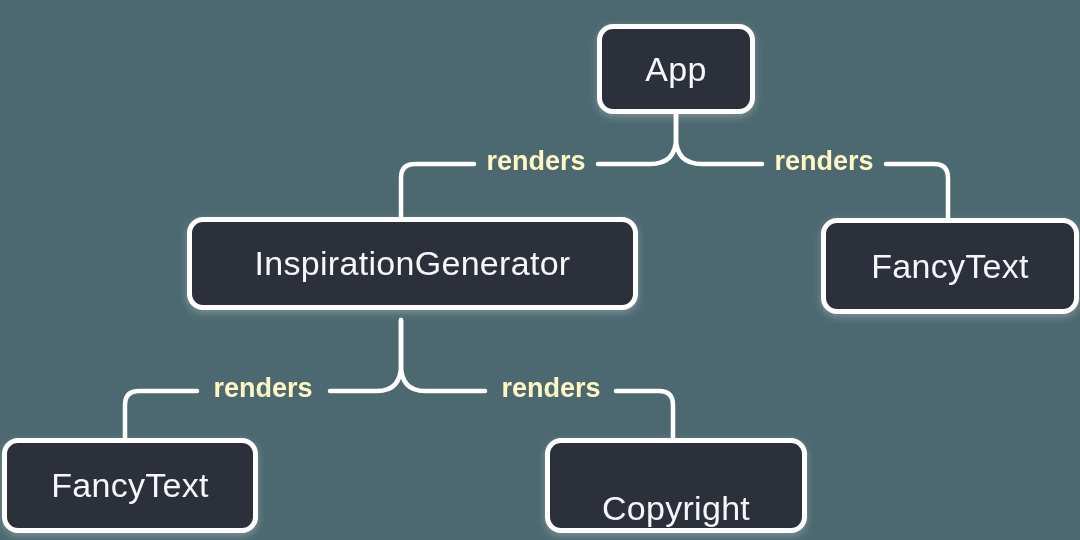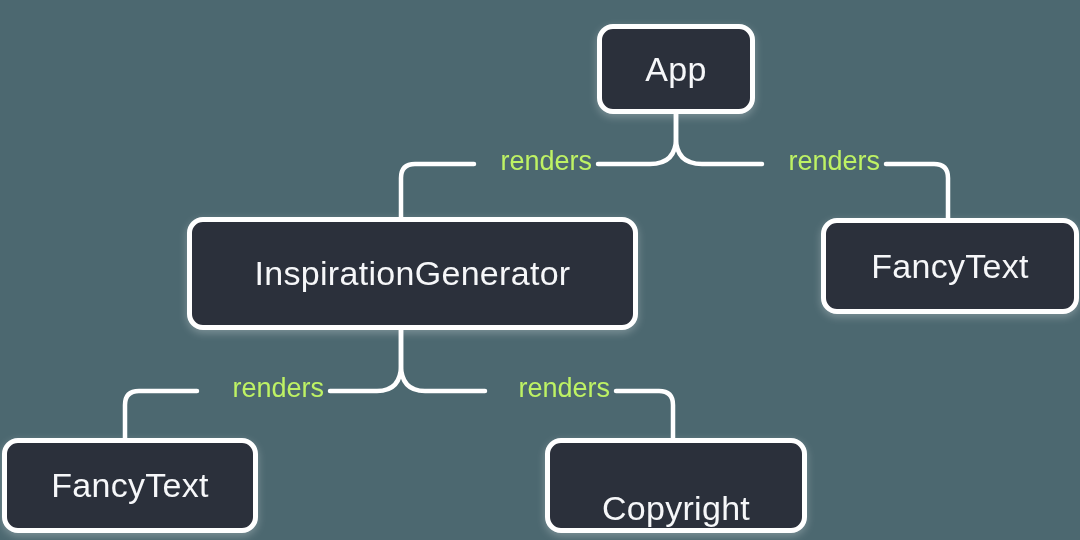--- a/index.html
+++ b/index.html
@@ -36,31 +36,31 @@
     border-radius: 16px;
     display: flex;
     align-items: center;
     justify-content: center;
     color: #F6F7F9;
     font-size: 34px;
     letter-spacing: 0.3px;
     box-shadow: 0 3px 8px rgba(255,255,255,0.28);
   }
   #node-app        { left: 597px; top:   8px; width: 158px; height:  90px; margin-top: 16px; }
-  #node-ig         { left: 187px; top: 217px; width: 451px; height: 113px; text-align: right; }
+  #node-ig         { left: 187px; top: 217px; width: 451px; height: 93px; text-align: right; }
   #node-ft-top     { left: 821px; top: 218px; width: 258px; height:  96px; }
   #node-ft-bottom  { left:   2px; top: 438px; width: 256px; height:  95px; }
   #node-copyright  { left: 545px; top: 438px; width: 262px; height:  95px; align-items: flex-end; }
   .edge-label {
     position: absolute;
-    color: #bef264;
+    color: #fef9c3;
     font-size: 27px;
-    font-weight: 400;
+    font-weight: 700;
     line-height: 30px;
-    text-align: right;
+    text-align: center;
   }
   #edge-label-1 { left: 480px; top: 146px; width: 112px; }
   #edge-label-2 { left: 768px; top: 146px; width: 112px; }
   #edge-label-3 { left: 202px; top: 373px; width: 122px; }
   #edge-label-4 { left: 492px; top: 373px; width: 118px; }
 </style>
 </head>
 <body>
 
 <div class="stage">

